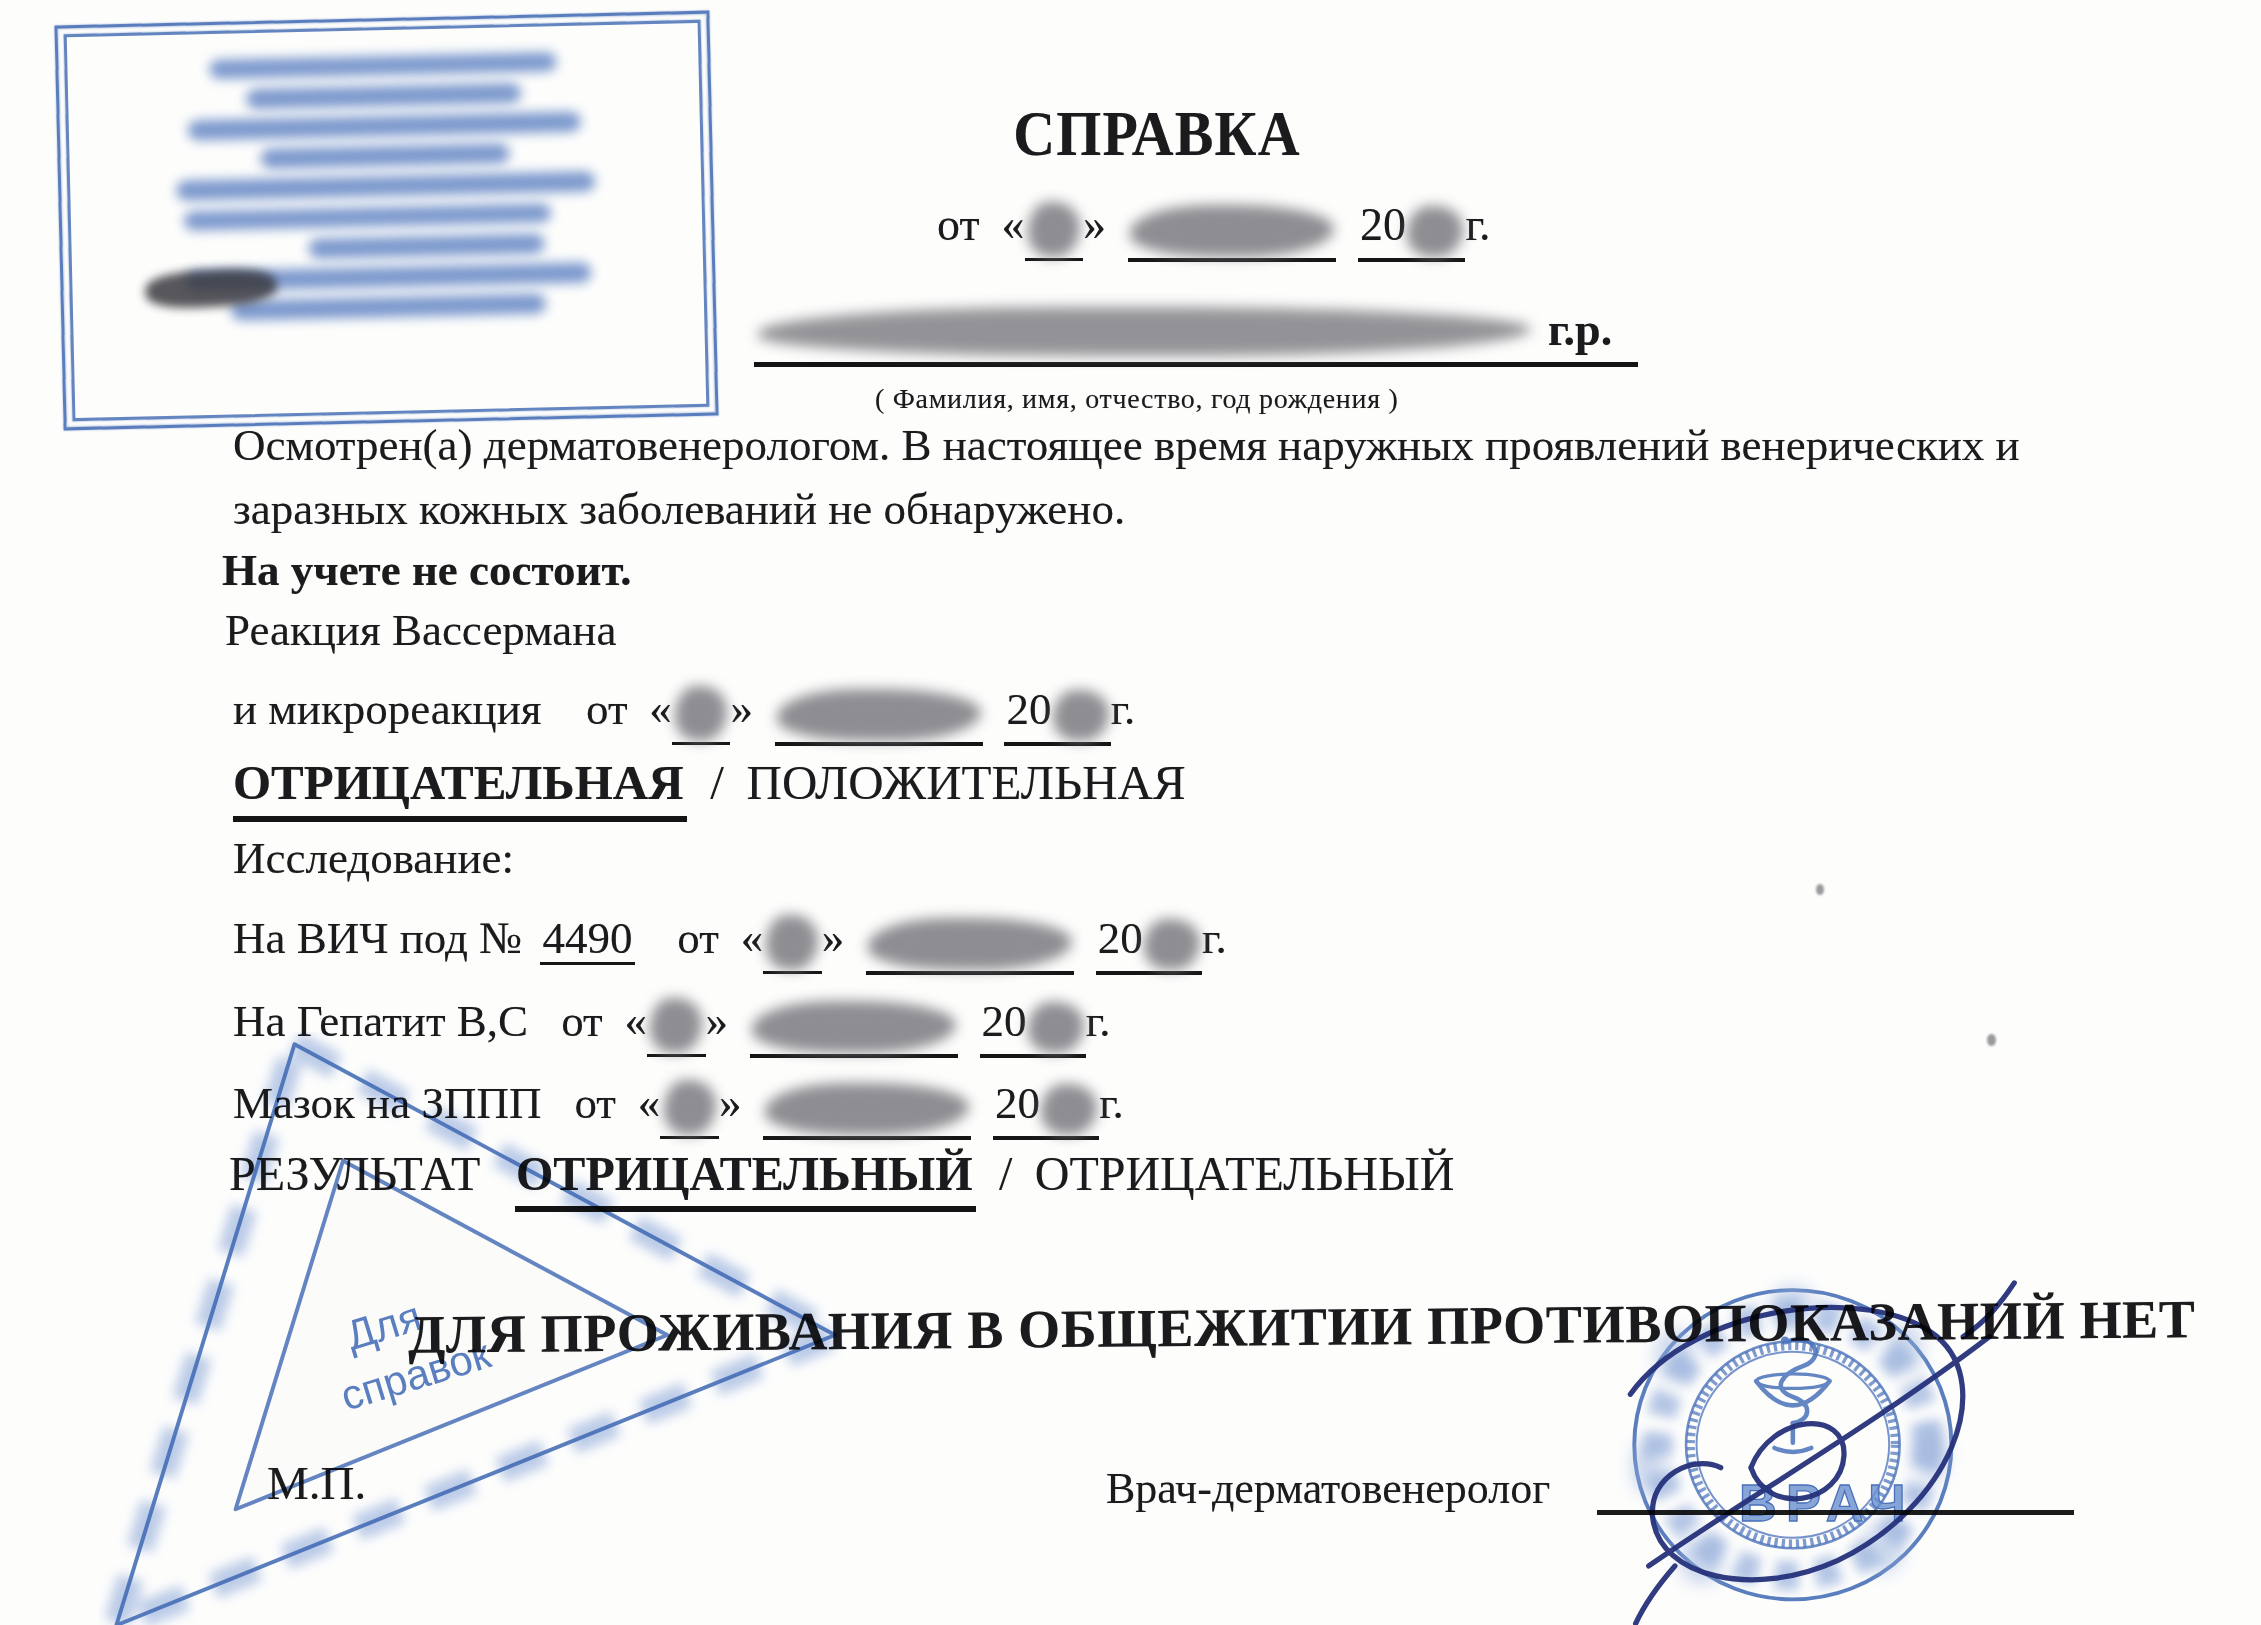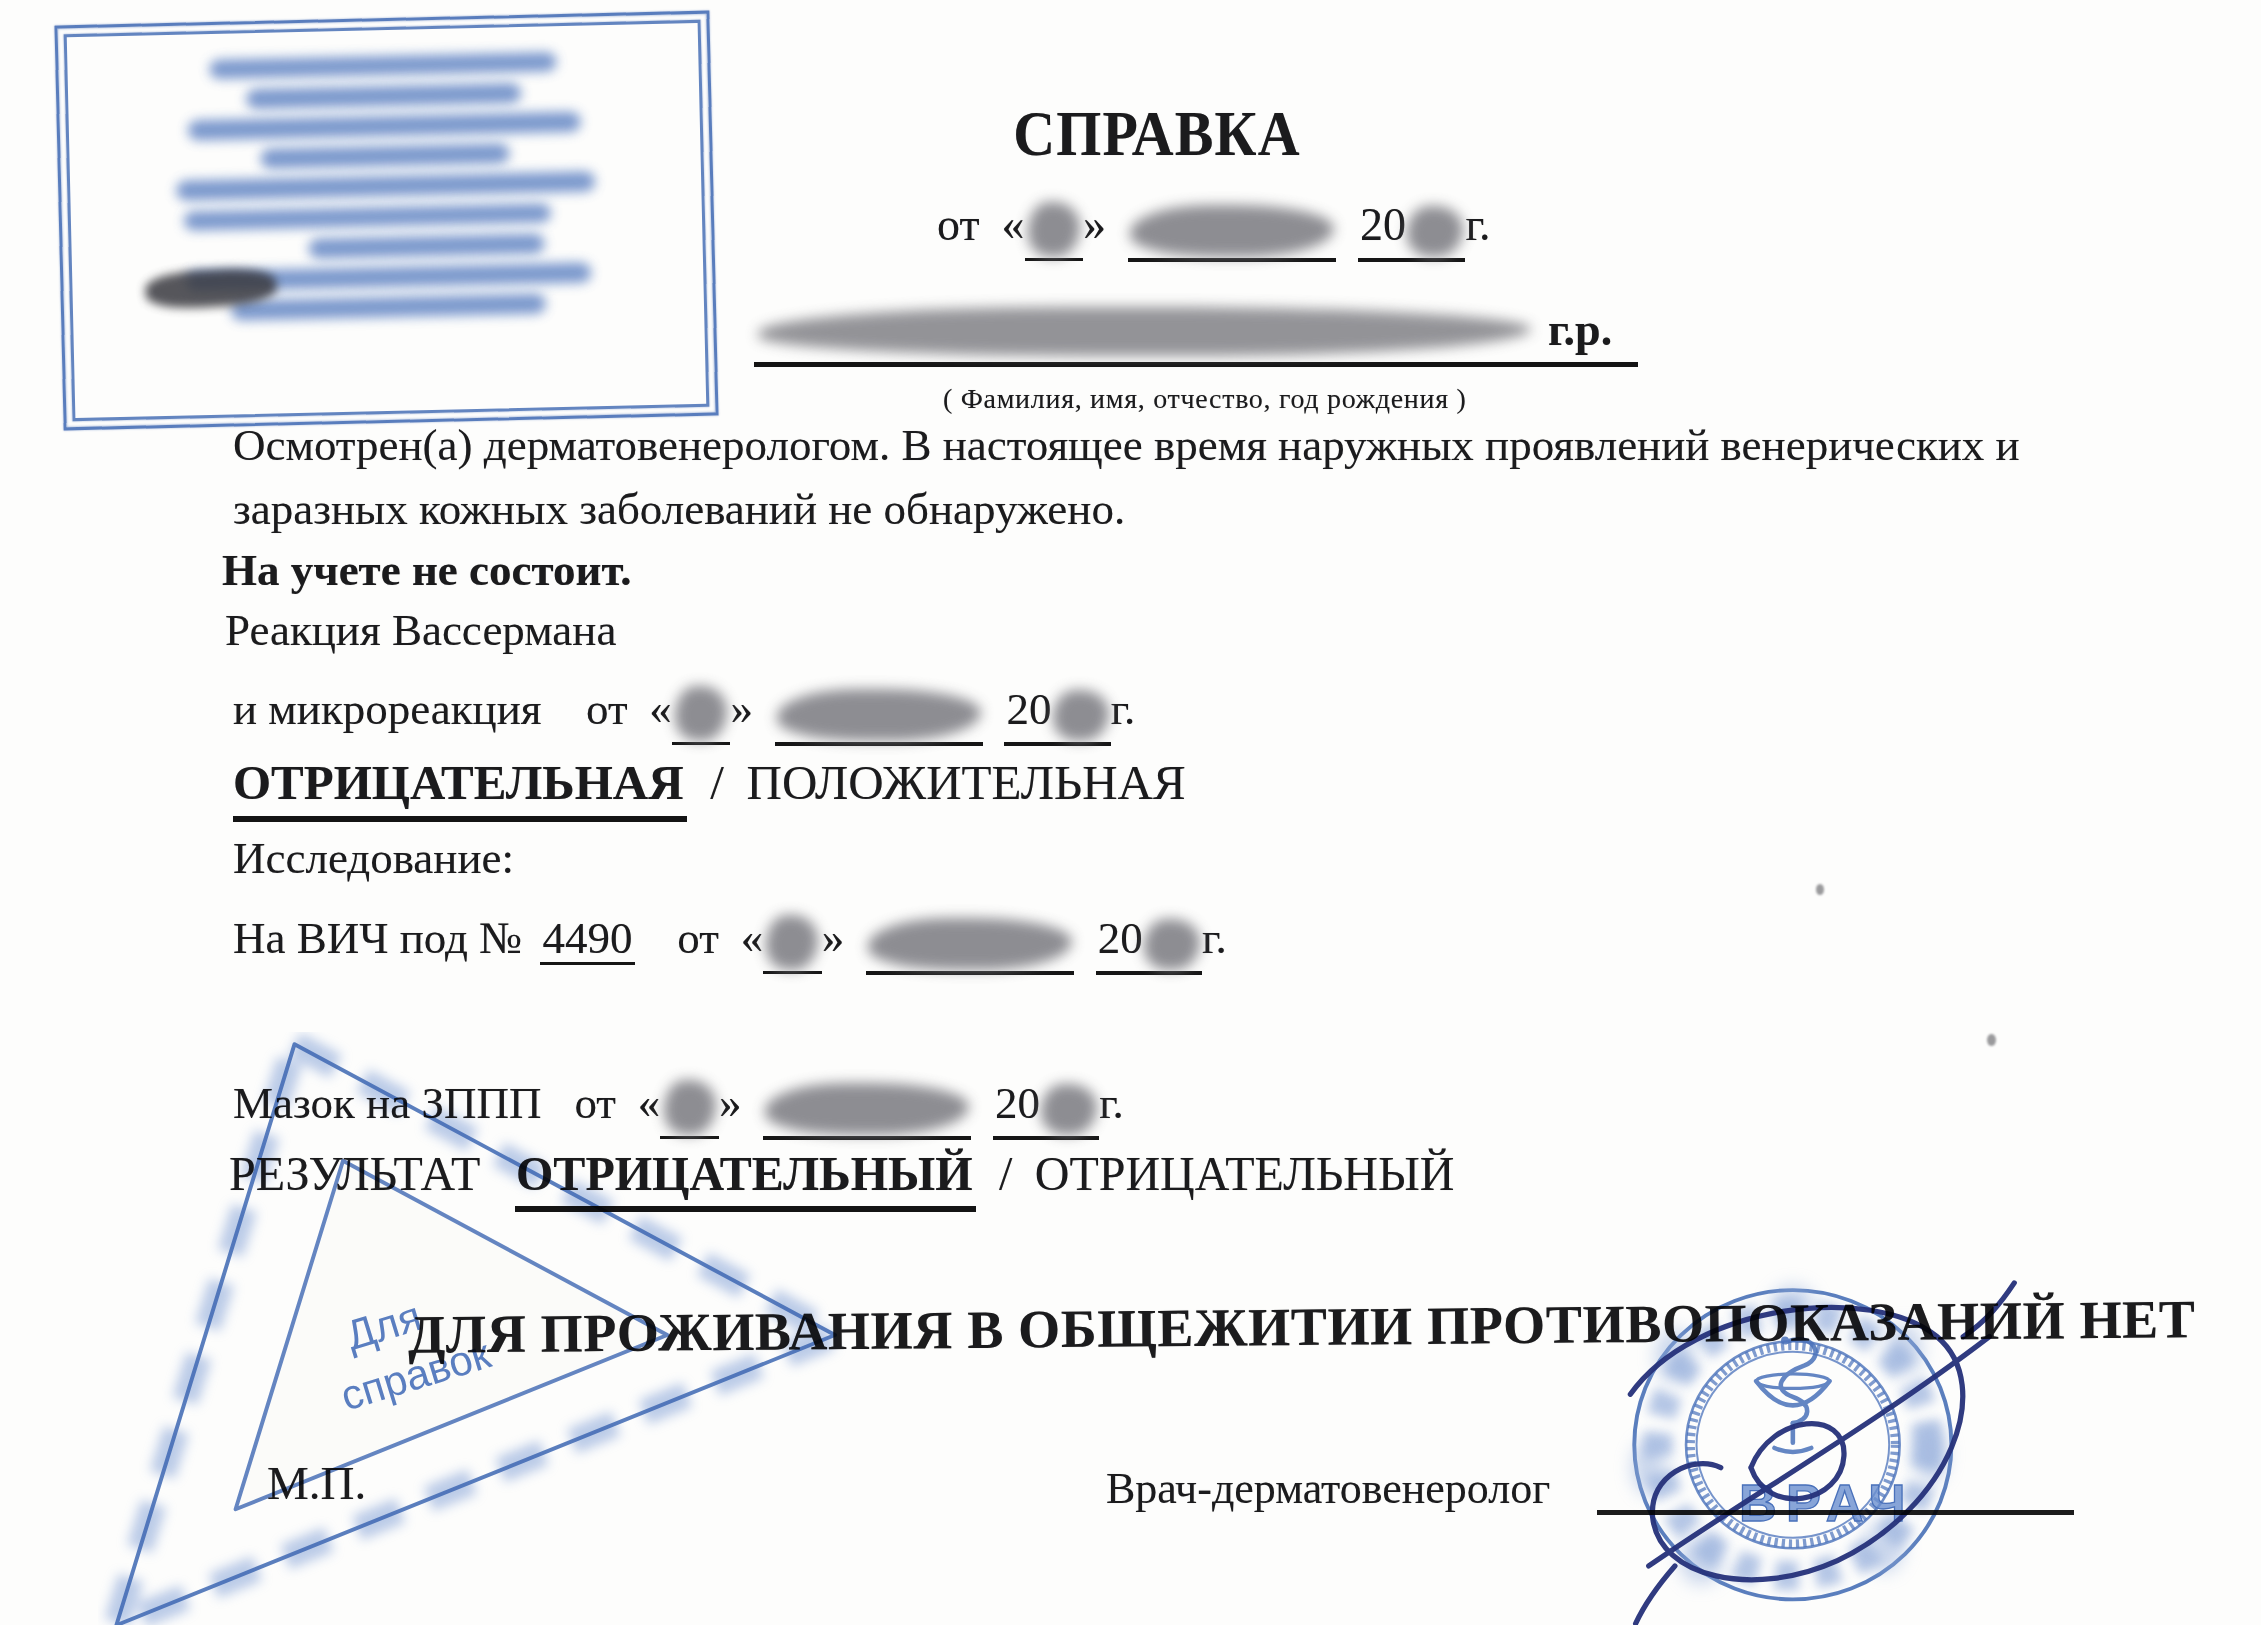--- a/index.html
+++ b/index.html
@@ -84,21 +84,21 @@
   <div class="txt" style="left:937px;top:198px;font-size:46px">
     <span>от</span>
     <span class="sgap"></span><span>«</span><span class="u du"><span class="blob day"></span></span><span>»</span>
     <span class="u mu"><span class="blob month"></span></span>
     <span class="u"><span>20</span><span class="blob year"></span></span><span>г.</span>
   </div>
 
   <div class="txt" style="left:718px;top:303px;font-size:46px">
     <span class="nameline"><span class="blob name"></span><span class="b">г.р.</span></span>
   </div>
-  <div class="txt caption" style="left:943px;top:383px">( Фамилия, имя, отчество, год рождения )</div>
+  <div class="txt caption" style="left:875px;top:383px">( Фамилия, имя, отчество, год рождения )</div>
 
   <div class="txt" style="left:233px;top:419px">Осмотрен(а) дерматовенерологом. В настоящее время наружных проявлений венерических и</div>
   <div class="txt" style="left:233px;top:483px">заразных кожных заболеваний не обнаружено.</div>
 
   <div class="txt b" style="left:222px;top:544px">На учете не состоит.</div>
 
   <div class="txt" style="left:225px;top:604px">Реакция Вассермана</div>
 
   <div class="txt" style="left:233px;top:683px">
     <span>и микрореакция</span>
@@ -120,20 +120,28 @@
   <div class="txt" style="left:233px;top:912px">
     <span>На ВИЧ под №</span>
     <span class="numu">4490</span>
     <span class="sgap"></span>
     <span>от</span>
     <span class="sgap"></span><span>«</span><span class="u du"><span class="blob day"></span></span><span>»</span>
     <span class="u mu"><span class="blob month"></span></span>
     <span class="u"><span>20</span><span class="blob year"></span></span><span>г.</span>
   </div>
 
+  <div class="txt" style="left:233px;top:995px">
+    <span>На Гепатит В,С</span>
+    <span class="sgap"></span>
+    <span>от</span>
+    <span class="sgap"></span><span>«</span><span class="u du"><span class="blob day"></span></span><span>»</span>
+    <span class="u mu"><span class="blob month"></span></span>
+    <span class="u"><span>20</span><span class="blob year"></span></span><span>г.</span>
+  </div>
 
   <div class="txt" style="left:233px;top:1077px">
     <span>Мазок на ЗППП</span>
     <span class="sgap"></span>
     <span>от</span>
     <span class="sgap"></span><span>«</span><span class="u du"><span class="blob day"></span></span><span>»</span>
     <span class="u mu"><span class="blob month"></span></span>
     <span class="u"><span>20</span><span class="blob year"></span></span><span>г.</span>
   </div>
 

